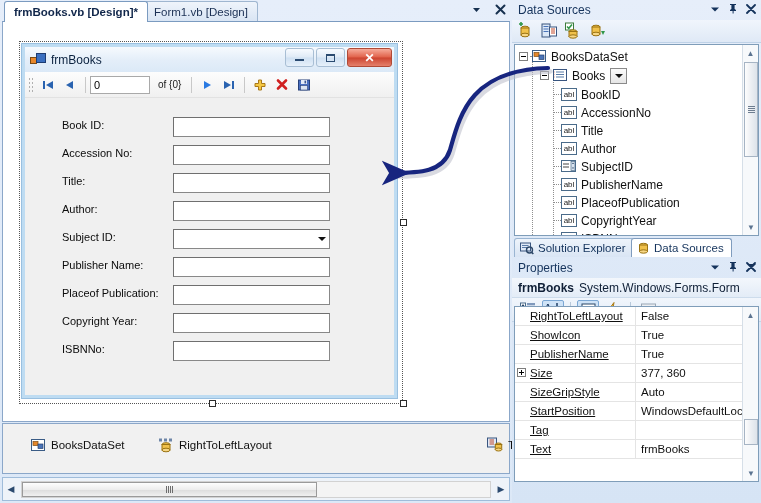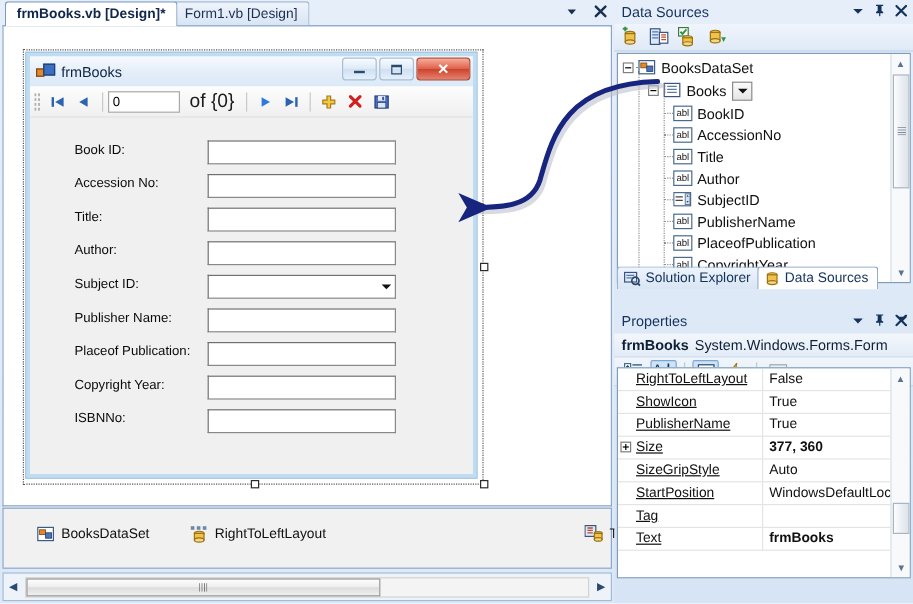--- a/index.html
+++ b/index.html
@@ -129,21 +129,21 @@
   }
   .grip { width: 6px; height: 16px; margin: 0 3px 0 3px;
     background-image: radial-gradient(circle, #b0b0b0 1px, transparent 1px);
     background-size: 3px 4px; }
   .nav-btn { width: 22px; height: 22px; display:flex; align-items:center; justify-content:center; cursor:pointer; }
   .nav-sep { width: 1px; height: 16px; background: #c8c8c8; margin: 0 4px; }
   #nav-pos {
     width: 60px; height: 18px; background: #fff; border: 1px solid #a9a9a9;
     font-size: 11px; color: #000; padding: 0 3px; line-height: 16px;
   }
-  #nav-of { font-size: 16px; color: #1a1a1a; margin: 0 6px 0 8px; white-space: nowrap; }
+  #nav-of { font-size: 10px; color: #1a1a1a; margin: 0 6px 0 8px; white-space: nowrap; }
 
   .fields { position: absolute; left: 0; top: 26px; right: 0; bottom: 0; }
   .field-row { position: absolute; height: 20px; }
   .field-label {
     position: absolute; left: 37px; top: 2px;
     font-size: 11px; color: #0b0b0b; white-space: nowrap;
   }
   .field-input {
     position: absolute; left: 148px; top: 0;
     width: 157px; height: 20px;
@@ -263,21 +263,21 @@
     position: absolute; left: 1px; top: 17px; width: 14px; height: 95px;
     background: linear-gradient(90deg,#fdfdfd 0%,#eceff3 50%,#dde3ea 100%);
     border: 1px solid #a6b4c4; display:flex;align-items:center;justify-content:center;
     cursor: pointer;
   }
   .vthumb-grip { width: 7px; height: 7px;
     background-image: linear-gradient(180deg,#6d7d90 1px, transparent 1px);
     background-size: 7px 2px; }
 
   
-  #tw-tabs { position: absolute; left: 2px; top: 222px; width: 245px; height: 19px; }
+  #tw-tabs { position: absolute; left: 2px; top: 238px; width: 245px; height: 19px; }
   .tw-tab {
     position: absolute; top: 0; height: 19px;
     display: flex; align-items: center; gap: 4px;
     padding: 0 7px 0 5px;
     font-size: 11.5px; color: #14335c;
     border: 1px solid #9ab5d2; border-bottom: none;
     border-radius: 3px 3px 0 0;
     cursor: pointer;
   }
   .tw-tab.inactive { left: 0; background: linear-gradient(180deg,#eef4fb 0%,#d9e5f4 100%); }
@@ -310,21 +310,21 @@
     background: #ffffff; border: 1px solid #7f9db9; overflow: hidden;
   }
   .prow { position: relative; height: 19px; display: flex; align-items: center; border-bottom: 1px solid #e4e4e4; }
   .pexp { width: 13px; text-align: center; font-size: 9px; color: #333; flex: none; cursor: pointer; }
   .pexp .box { display:inline-block; width:9px;height:9px;border:1px solid #7d7d7d;background:#fff;position:relative;}
   .pexp .box:before{content:"";position:absolute;left:1px;top:3px;width:5px;height:1px;background:#000;}
   .pexp .box:after{content:"";position:absolute;left:3px;top:1px;width:1px;height:5px;background:#000;}
   .pname { width: 107px; font-size: 11.5px; color: #101010; padding-left: 2px; white-space: nowrap; overflow: hidden; text-decoration: underline; }
   .pval  { flex: 1; font-size: 11.5px; color: #101010; padding-left: 5px; white-space: nowrap; overflow: hidden;
            border-left: 1px solid #e4e4e4; height: 19px; line-height: 19px; }
-  .pval.bold { font-weight: bold; }
+  .pval.bold { font-weight: normal; }
   #prop-vscroll {
     position: absolute; right: 0; top: 0; width: 16px; height: 174px;
     background: #f7f9fb; border-left: 1px solid #d6dfe8;
   }
   #prop-vthumb {
     position: absolute; left: 1px; top: 112px; width: 14px; height: 26px;
     background: linear-gradient(90deg,#fdfdfd 0%,#eceff3 50%,#dde3ea 100%);
     border: 1px solid #a6b4c4; cursor: pointer;
   }
 

